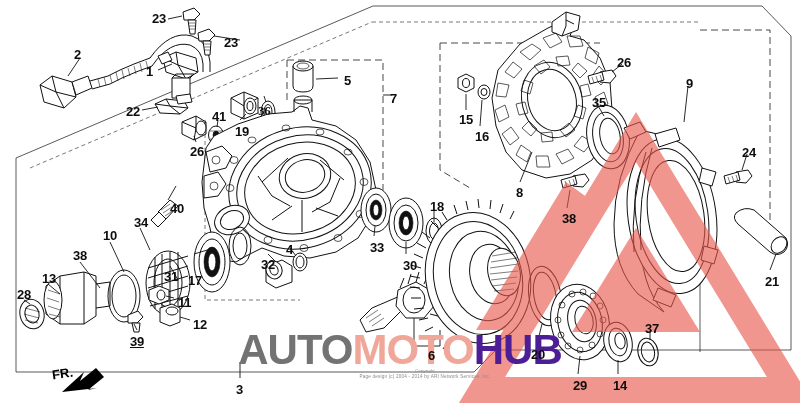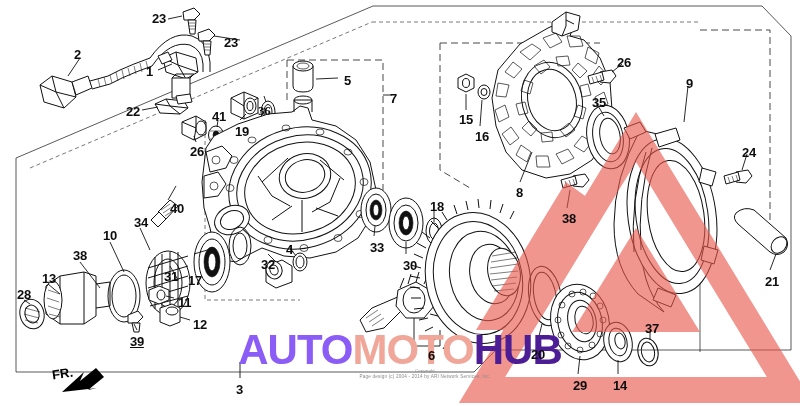--- a/index.html
+++ b/index.html
@@ -568,21 +568,21 @@
 
         <path d="M636 137 L790 390 L482 390 Z" fill="none" stroke="#e8564a" stroke-width="26"></path>
 
         <path d="M636 228 L700 332 L572 332 Z" fill="#e8564a"></path>
 
         <path d="M596 204 L520 330 L476 330 L566 182 Z" fill="#e8564a"></path>
       </g>
     </svg>
 
     <div id="watermark-text">
-      <span style="color:#8b5cf6">AUTO</span><span style="color:#f0a79a">MOTO</span><span style="color:#4c1d95">HUB</span>
+      <span style="color:#737373">AUTO</span><span style="color:#f0a79a">MOTO</span><span style="color:#4c1d95">HUB</span>
     </div>
 
     <svg class="layer" viewBox="0 0 800 406">
       <path d="M62 392 L84 372 L80 381 L96 368 L104 377 L88 390 L97 388 Z" fill="#000"></path>
     </svg>
     <div class="fr-label" style="left:52px;top:366px;">FR.</div>
 
     <div id="copyright">
       <span class="cr-title">Copyright</span>
       <span>Page design (c) 2004 - 2014 by ARI Network Services, Inc.</span>

